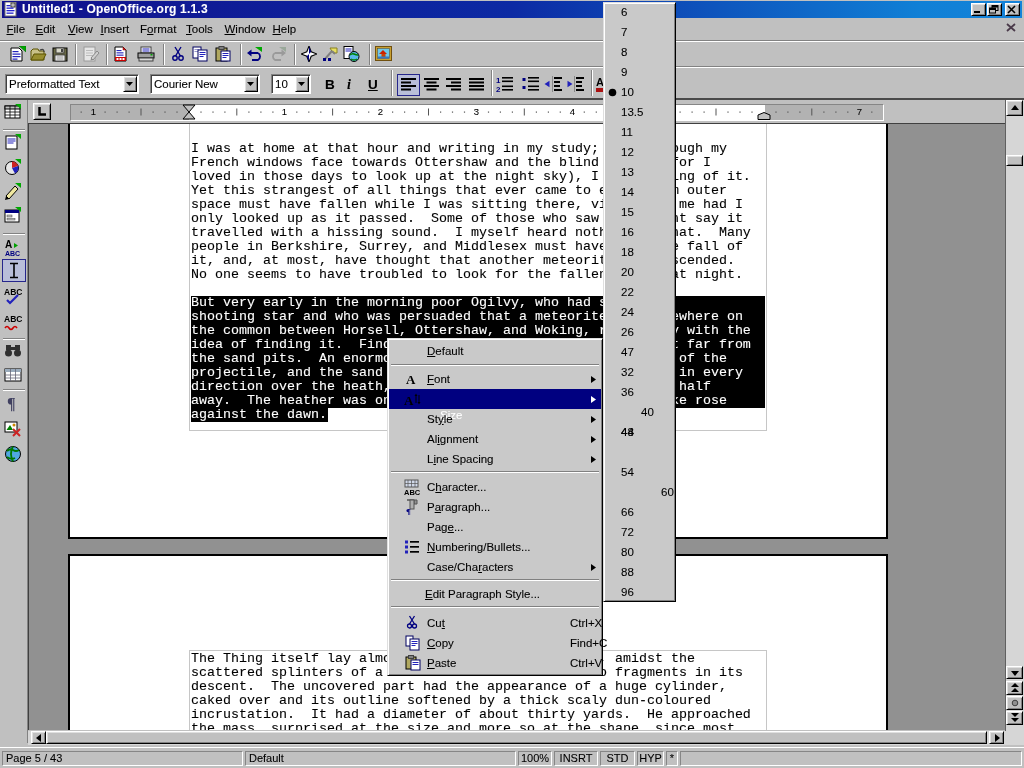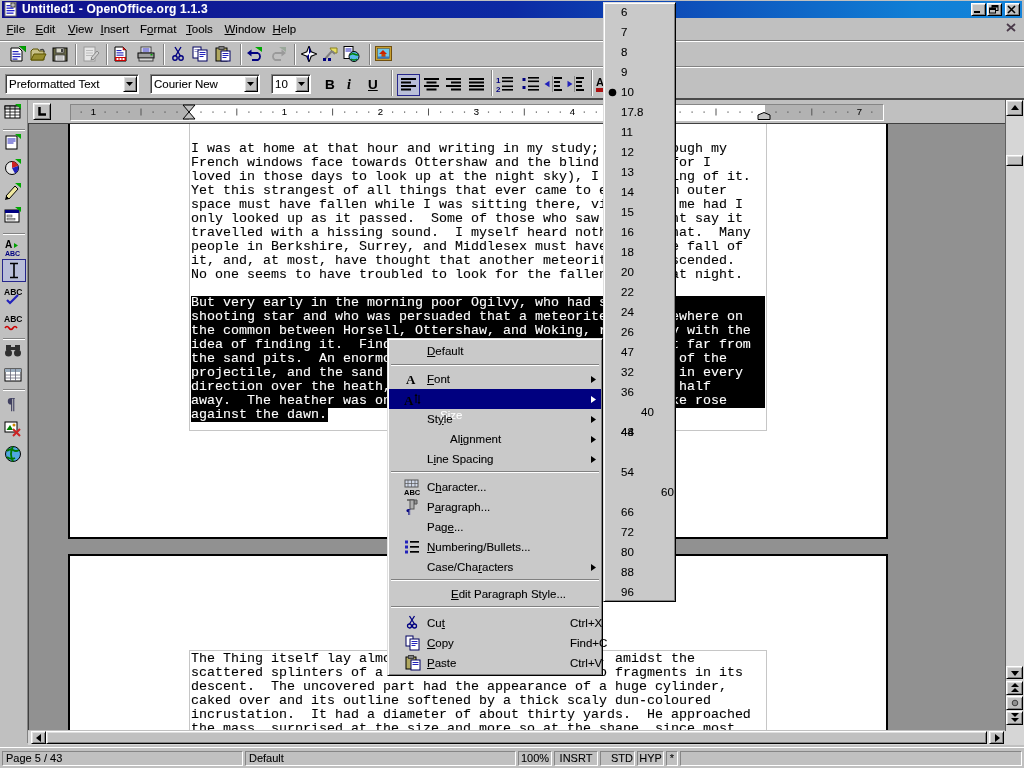--- a/index.html
+++ b/index.html
@@ -503,21 +503,21 @@
 <div class="ab" style="left:0px;top:747px;width:1024px;height:21px;background:#c0c0c0;border-top:1px solid #fff;"></div>
 <div class="ab" style="left:2px;top:751px;width:241px;height:15px;border:1px solid #868686;border-right-color:#fff;border-bottom-color:#fff;"></div>
 <div class="ab" style="left:6px;top:752px;width:233px;height:13px;line-height:13px;font-size:11px;text-align:left;white-space:nowrap;">Page 5 / 43</div>
 <div class="ab" style="left:245px;top:751px;width:271px;height:15px;border:1px solid #868686;border-right-color:#fff;border-bottom-color:#fff;"></div>
 <div class="ab" style="left:249px;top:752px;width:263px;height:13px;line-height:13px;font-size:11px;text-align:left;white-space:nowrap;">Default</div>
 <div class="ab" style="left:518px;top:751px;width:34px;height:15px;border:1px solid #868686;border-right-color:#fff;border-bottom-color:#fff;"></div>
 <div class="ab" style="left:520px;top:752px;width:30px;height:13px;line-height:13px;font-size:11px;text-align:center;white-space:nowrap;">100%</div>
 <div class="ab" style="left:554px;top:751px;width:44px;height:15px;border:1px solid #868686;border-right-color:#fff;border-bottom-color:#fff;"></div>
 <div class="ab" style="left:556px;top:752px;width:40px;height:13px;line-height:13px;font-size:11px;text-align:center;white-space:nowrap;">INSRT</div>
 <div class="ab" style="left:600px;top:751px;width:35px;height:15px;border:1px solid #868686;border-right-color:#fff;border-bottom-color:#fff;"></div>
-<div class="ab" style="left:602px;top:752px;width:31px;height:13px;line-height:13px;font-size:11px;text-align:right;white-space:nowrap;">STD</div>
+<div class="ab" style="left:602px;top:752px;width:31px;height:13px;line-height:13px;font-size:11px;text-align:center;white-space:nowrap;">STD</div>
 <div class="ab" style="left:637px;top:751px;width:27px;height:15px;border:1px solid #868686;border-right-color:#fff;border-bottom-color:#fff;"></div>
 <div class="ab" style="left:639px;top:752px;width:23px;height:13px;line-height:13px;font-size:11px;text-align:center;white-space:nowrap;">HYP</div>
 <div class="ab" style="left:666px;top:751px;width:12px;height:15px;border:1px solid #868686;border-right-color:#fff;border-bottom-color:#fff;"></div>
 <div class="ab" style="left:667px;top:752px;width:10px;height:13px;line-height:13px;font-size:11px;text-align:center;white-space:nowrap;">*</div>
 <div class="ab" style="left:680px;top:751px;width:342px;height:15px;border:1px solid #868686;border-right-color:#fff;border-bottom-color:#fff;"></div>
 <div class="ab" style="left:684px;top:752px;width:334px;height:13px;line-height:13px;font-size:11px;text-align:left;white-space:nowrap;"></div>
 <div class="ab" style="left:387px;top:338px;width:216px;height:338px;background:#c9c9c9;border:1px solid #000;border-top-color:#dfdfdf;border-left-color:#dfdfdf;box-shadow:inset 1px 1px 0 #fff, inset -1px -1px 0 #808080;z-index:50;"></div>
 <div class="mitem" style="left:427px;top:341px;color:#000;z-index:52;"><u>D</u>efault</div>
 <div class="ab" style="left:391px;top:364px;width:208px;height:1px;background:#808080;z-index:52;"></div>
 <div class="ab" style="left:391px;top:365px;width:208px;height:1px;background:#fff;z-index:52;"></div>
@@ -536,21 +536,21 @@
 <svg class="ab" style="left:404px;top:392px;z-index:52;" width="18" height="14" viewBox="0 0 18 14">
     <text x="0" y="13" font-size="13" font-weight="bold" fill="#000" font-family="Liberation Serif">A</text>
 <path d="M12,3 L12,11 M15,3 L15,11" stroke="#000" stroke-width="1"></path>
     <polygon points="10.5,4 13.5,4 12,1.5" fill="#000"></polygon>
     <polygon points="13.5,10 16.5,10 15,12.5" fill="#000"></polygon>
   </svg>
 <div class="mitem" style="left:427px;top:409px;color:#000;z-index:52;">St<u>y</u>le</div>
 <svg class="ab" style="left:591px;top:416px;z-index:52;" width="5" height="8" viewBox="0 0 5 8">
     <polygon points="0,0 5,3.5 0,7" fill="#000"></polygon>
   </svg>
-<div class="mitem" style="left:450px;top:429px;color:#000;z-index:52;">Al<u>i</u>gnment</div>
+<div class="mitem" style="left:427px;top:429px;color:#000;z-index:52;">Al<u>i</u>gnment</div>
 <svg class="ab" style="left:591px;top:436px;z-index:52;" width="5" height="8" viewBox="0 0 5 8">
     <polygon points="0,0 5,3.5 0,7" fill="#000"></polygon>
   </svg>
 <div class="mitem" style="left:427px;top:449px;color:#000;z-index:52;">L<u>i</u>ne Spacing</div>
 <svg class="ab" style="left:591px;top:456px;z-index:52;" width="5" height="8" viewBox="0 0 5 8">
     <polygon points="0,0 5,3.5 0,7" fill="#000"></polygon>
   </svg>
 <div class="ab" style="left:391px;top:471px;width:208px;height:1px;background:#808080;z-index:52;"></div>
 <div class="ab" style="left:391px;top:472px;width:208px;height:1px;background:#fff;z-index:52;"></div>
 <div class="mitem" style="left:427px;top:477px;color:#000;z-index:52;">C<u>h</u>aracter...</div>
@@ -574,21 +574,21 @@
 <rect x="6" y="2" width="9" height="1.7" fill="#000"></rect>
     <rect x="6" y="7" width="9" height="1.7" fill="#000"></rect>
     <rect x="6" y="12" width="9" height="1.7" fill="#000"></rect>
   </svg>
 <div class="mitem" style="left:427px;top:557px;color:#000;z-index:52;">Case/Cha<u>r</u>acters</div>
 <svg class="ab" style="left:591px;top:564px;z-index:52;" width="5" height="8" viewBox="0 0 5 8">
     <polygon points="0,0 5,3.5 0,7" fill="#000"></polygon>
   </svg>
 <div class="ab" style="left:391px;top:579px;width:208px;height:1px;background:#808080;z-index:52;"></div>
 <div class="ab" style="left:391px;top:580px;width:208px;height:1px;background:#fff;z-index:52;"></div>
-<div class="mitem" style="left:451px;top:584px;color:#000;z-index:52;"><u>E</u>dit Paragraph Style...</div>
+<div class="mitem" style="left:425px;top:584px;color:#000;z-index:52;"><u>E</u>dit Paragraph Style...</div>
 <div class="ab" style="left:391px;top:606px;width:208px;height:1px;background:#808080;z-index:52;"></div>
 <div class="ab" style="left:391px;top:607px;width:208px;height:1px;background:#fff;z-index:52;"></div>
 <div class="mitem" style="left:427px;top:613px;color:#000;z-index:52;">Cu<u>t</u></div>
 <div class="mitem" style="left:570px;top:613px;z-index:52;">Ctrl+X</div>
 <svg class="ab" style="left:406px;top:615px;z-index:52;" width="13" height="15" viewBox="0 0 13 15">
     <path d="M3.5,1 L8.5,9 M8.5,1 L3.5,9" stroke="#000080" stroke-width="1.3" fill="none"></path>
 <circle cx="3.5" cy="11" r="2" fill="none" stroke="#000080" stroke-width="1.3"></circle>
     <circle cx="8.5" cy="11" r="2" fill="none" stroke="#000080" stroke-width="1.3"></circle>
   </svg>
 <div class="mitem" style="left:427px;top:633px;color:#000;z-index:52;"><u>C</u>opy</div>
@@ -608,21 +608,21 @@
 <rect x="6" y="5" width="9" height="10" fill="#fff" stroke="#000060"></rect>
     <rect x="7.5" y="7" width="6" height="1" fill="#2222bb"></rect>
     <rect x="7.5" y="9" width="6" height="1" fill="#2222bb"></rect>
   </svg>
 <div class="ab" style="left:603px;top:2px;width:73px;height:600px;background:#c9c9c9;border:1px solid #000;border-top-color:#dfdfdf;border-left-color:#dfdfdf;box-shadow:inset 1px 1px 0 #fff, inset -1px -1px 0 #808080;z-index:53;"></div>
 <div class="mitem" style="left:621px;top:2px;z-index:54;">6</div>
 <div class="mitem" style="left:621px;top:22px;z-index:54;">7</div>
 <div class="mitem" style="left:621px;top:42px;z-index:54;">8</div>
 <div class="mitem" style="left:621px;top:62px;z-index:54;">9</div>
 <div class="mitem" style="left:621px;top:82px;z-index:54;">10</div>
-<div class="mitem" style="left:621px;top:102px;z-index:54;">17.8</div>
+<div class="mitem" style="left:621px;top:102px;z-index:54;">13.5</div>
 <div class="mitem" style="left:621px;top:122px;z-index:54;">11</div>
 <div class="mitem" style="left:621px;top:142px;z-index:54;">12</div>
 <div class="mitem" style="left:621px;top:162px;z-index:54;">13</div>
 <div class="mitem" style="left:621px;top:182px;z-index:54;">14</div>
 <div class="mitem" style="left:621px;top:202px;z-index:54;">15</div>
 <div class="mitem" style="left:621px;top:222px;z-index:54;">16</div>
 <div class="mitem" style="left:621px;top:242px;z-index:54;">18</div>
 <div class="mitem" style="left:621px;top:262px;z-index:54;">20</div>
 <div class="mitem" style="left:621px;top:282px;z-index:54;">22</div>
 <div class="mitem" style="left:621px;top:302px;z-index:54;">24</div>

